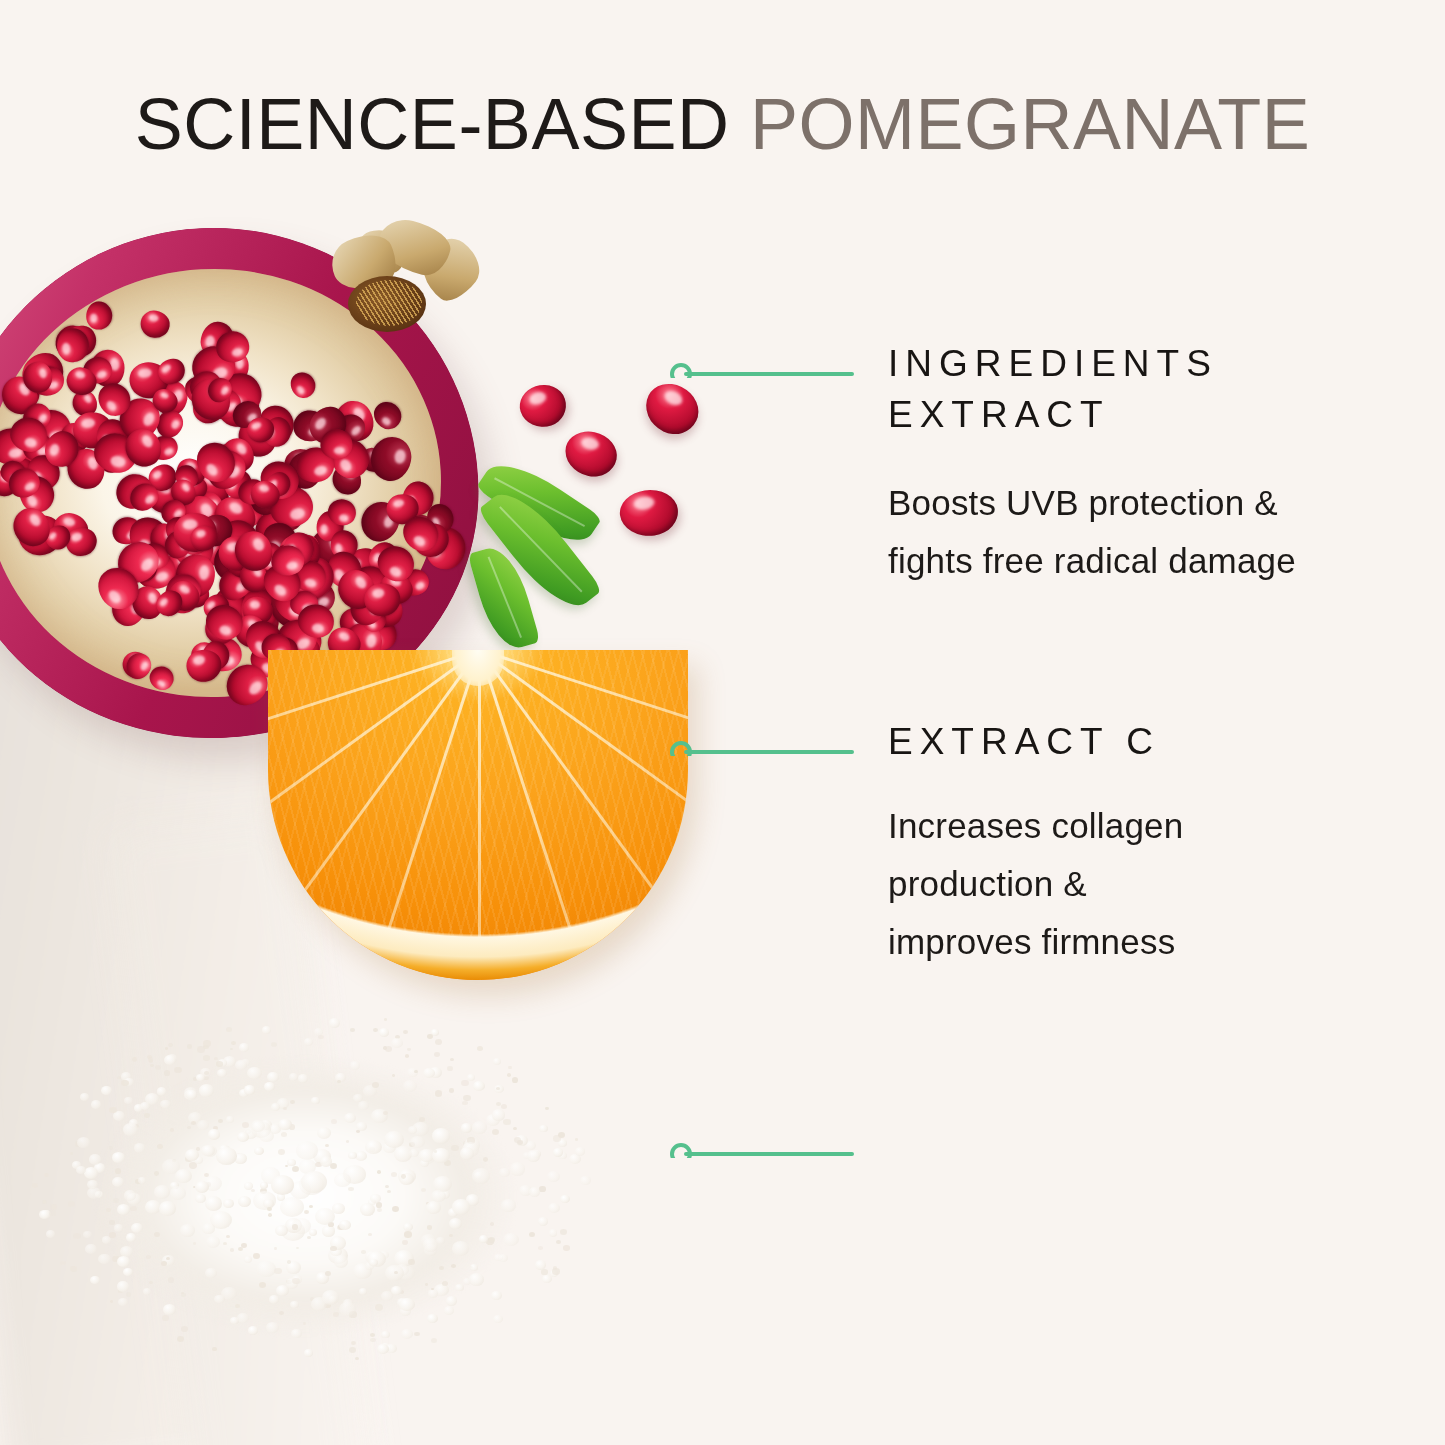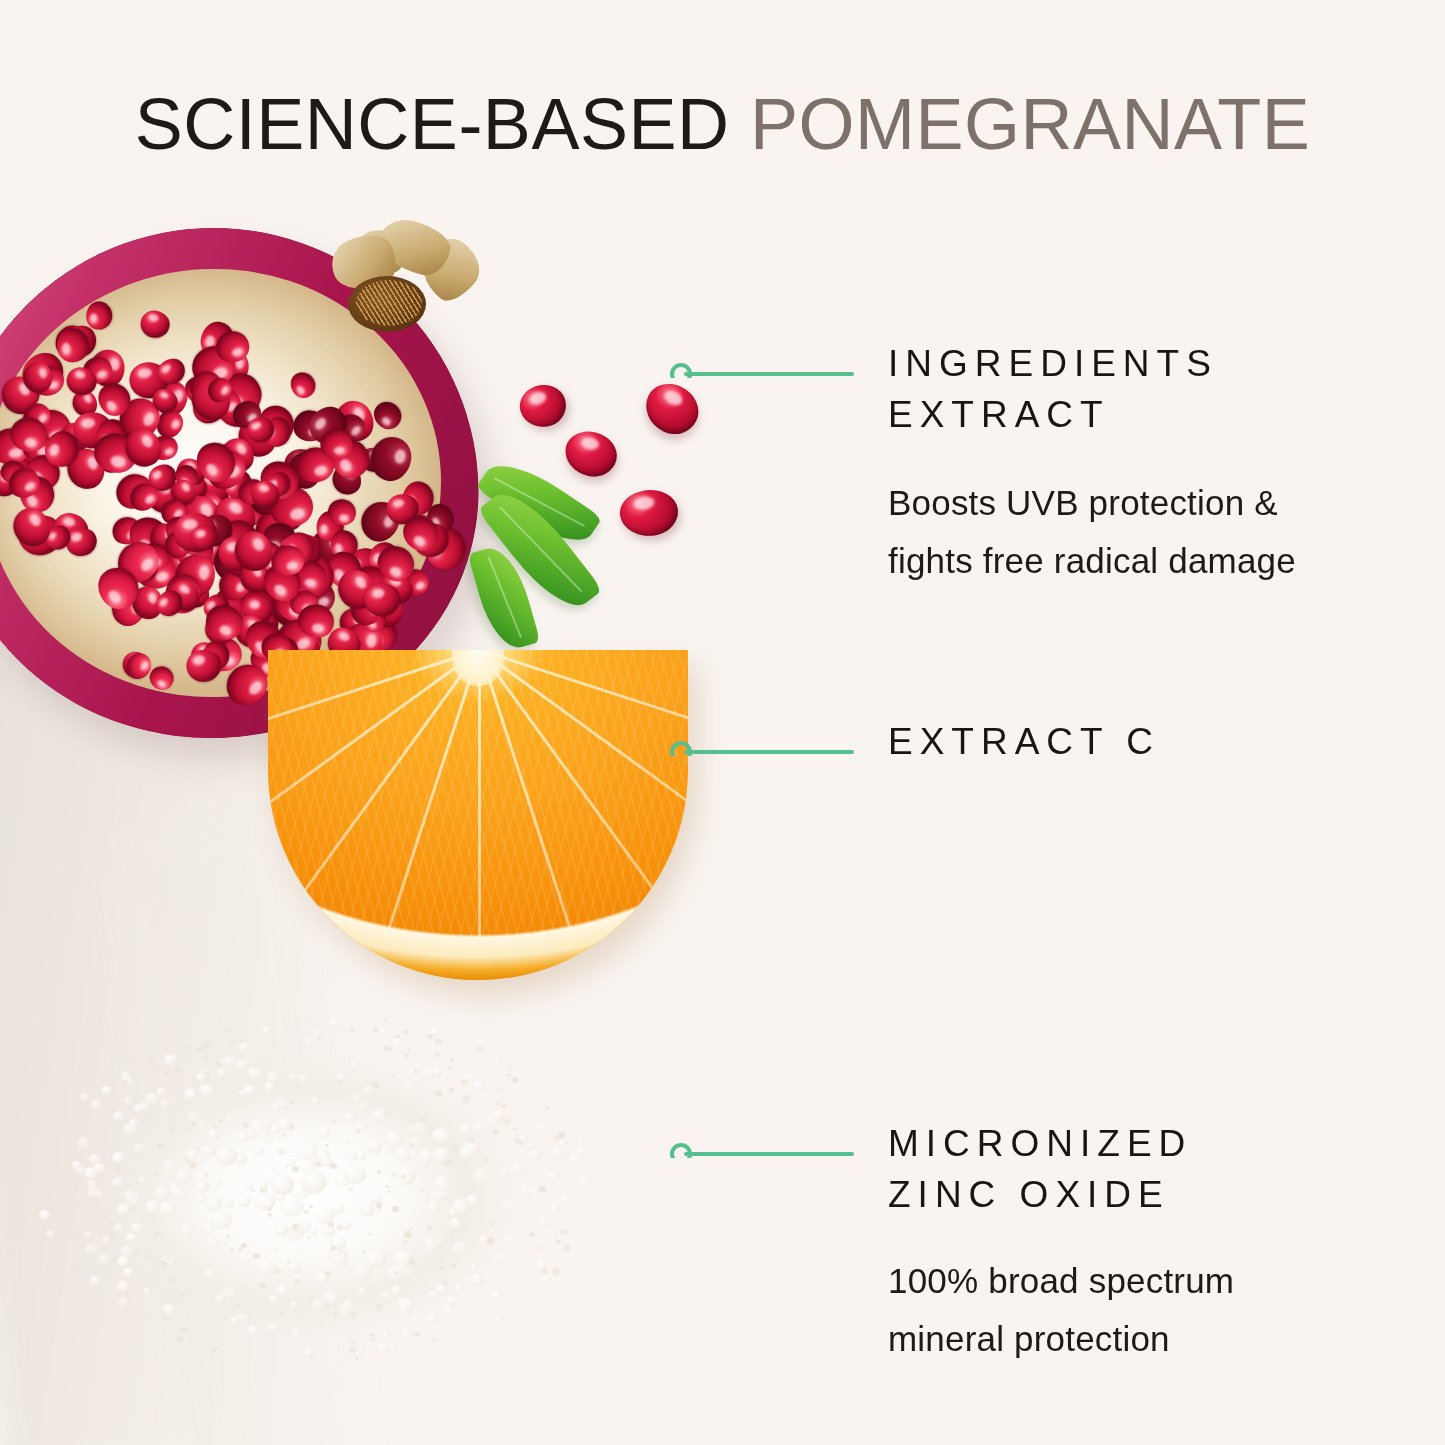--- a/index.html
+++ b/index.html
@@ -1006,29 +1006,26 @@
     </div>
   </div>
 
   <div class="callout" style="left:670px;top:716px;width:700px;">
     <svg class="conn" width="200" height="40" viewBox="0 0 200 40">
       <line x1="16" y1="36" x2="182" y2="36" stroke="#55C08D" stroke-width="4" stroke-linecap="round"></line>
       <circle cx="11" cy="36" r="9" fill="none" stroke="#55C08D" stroke-width="4"></circle>
     </svg>
     <div style="margin-left:218px;">
       <p class="c-head">EXTRACT C</p>
+      <p class="c-body" style="margin-top:30px;">Increases collagen
+production &amp;
+improves firmness</p>
     </div>
   </div>
 
   <div class="callout" style="left:670px;top:1118px;width:700px;">
     <svg class="conn" width="200" height="40" viewBox="0 0 200 40">
       <line x1="16" y1="36" x2="182" y2="36" stroke="#55C08D" stroke-width="4" stroke-linecap="round"></line>
       <circle cx="11" cy="36" r="9" fill="none" stroke="#55C08D" stroke-width="4"></circle>
     </svg>
-    <div style="margin-left:218px;">
-      <p class="c-head">MICRONIZED
-ZINC OXIDE</p>
-      <p class="c-body" style="margin-top:32px;">100% broad spectrum
-mineral protection</p>
-    </div>
   </div>
 
 </div>
 
 </body></html>

